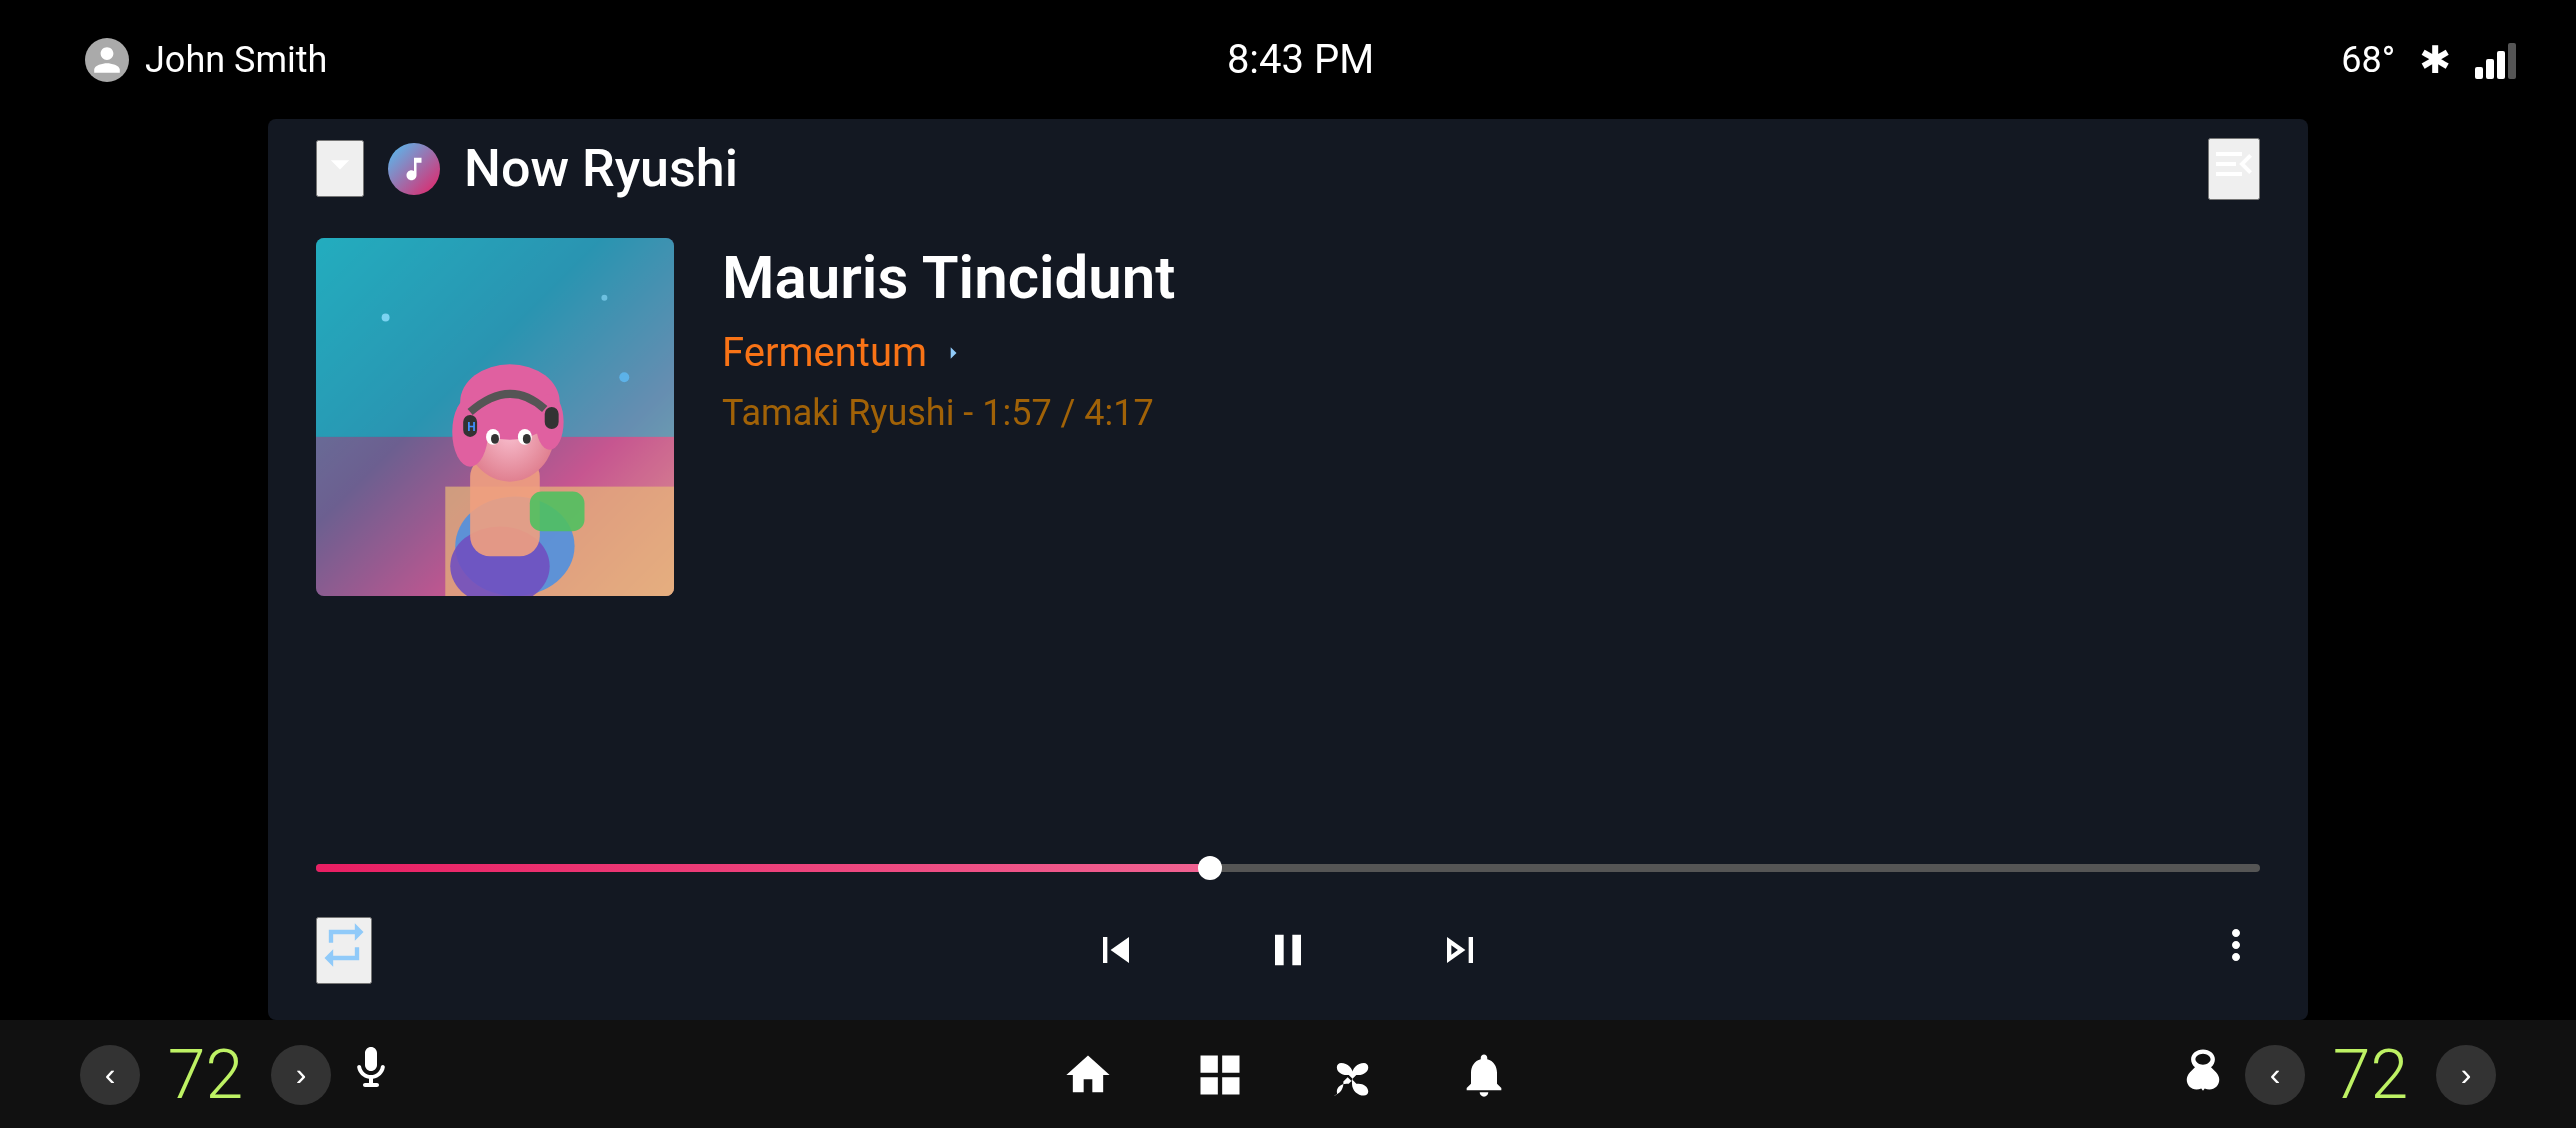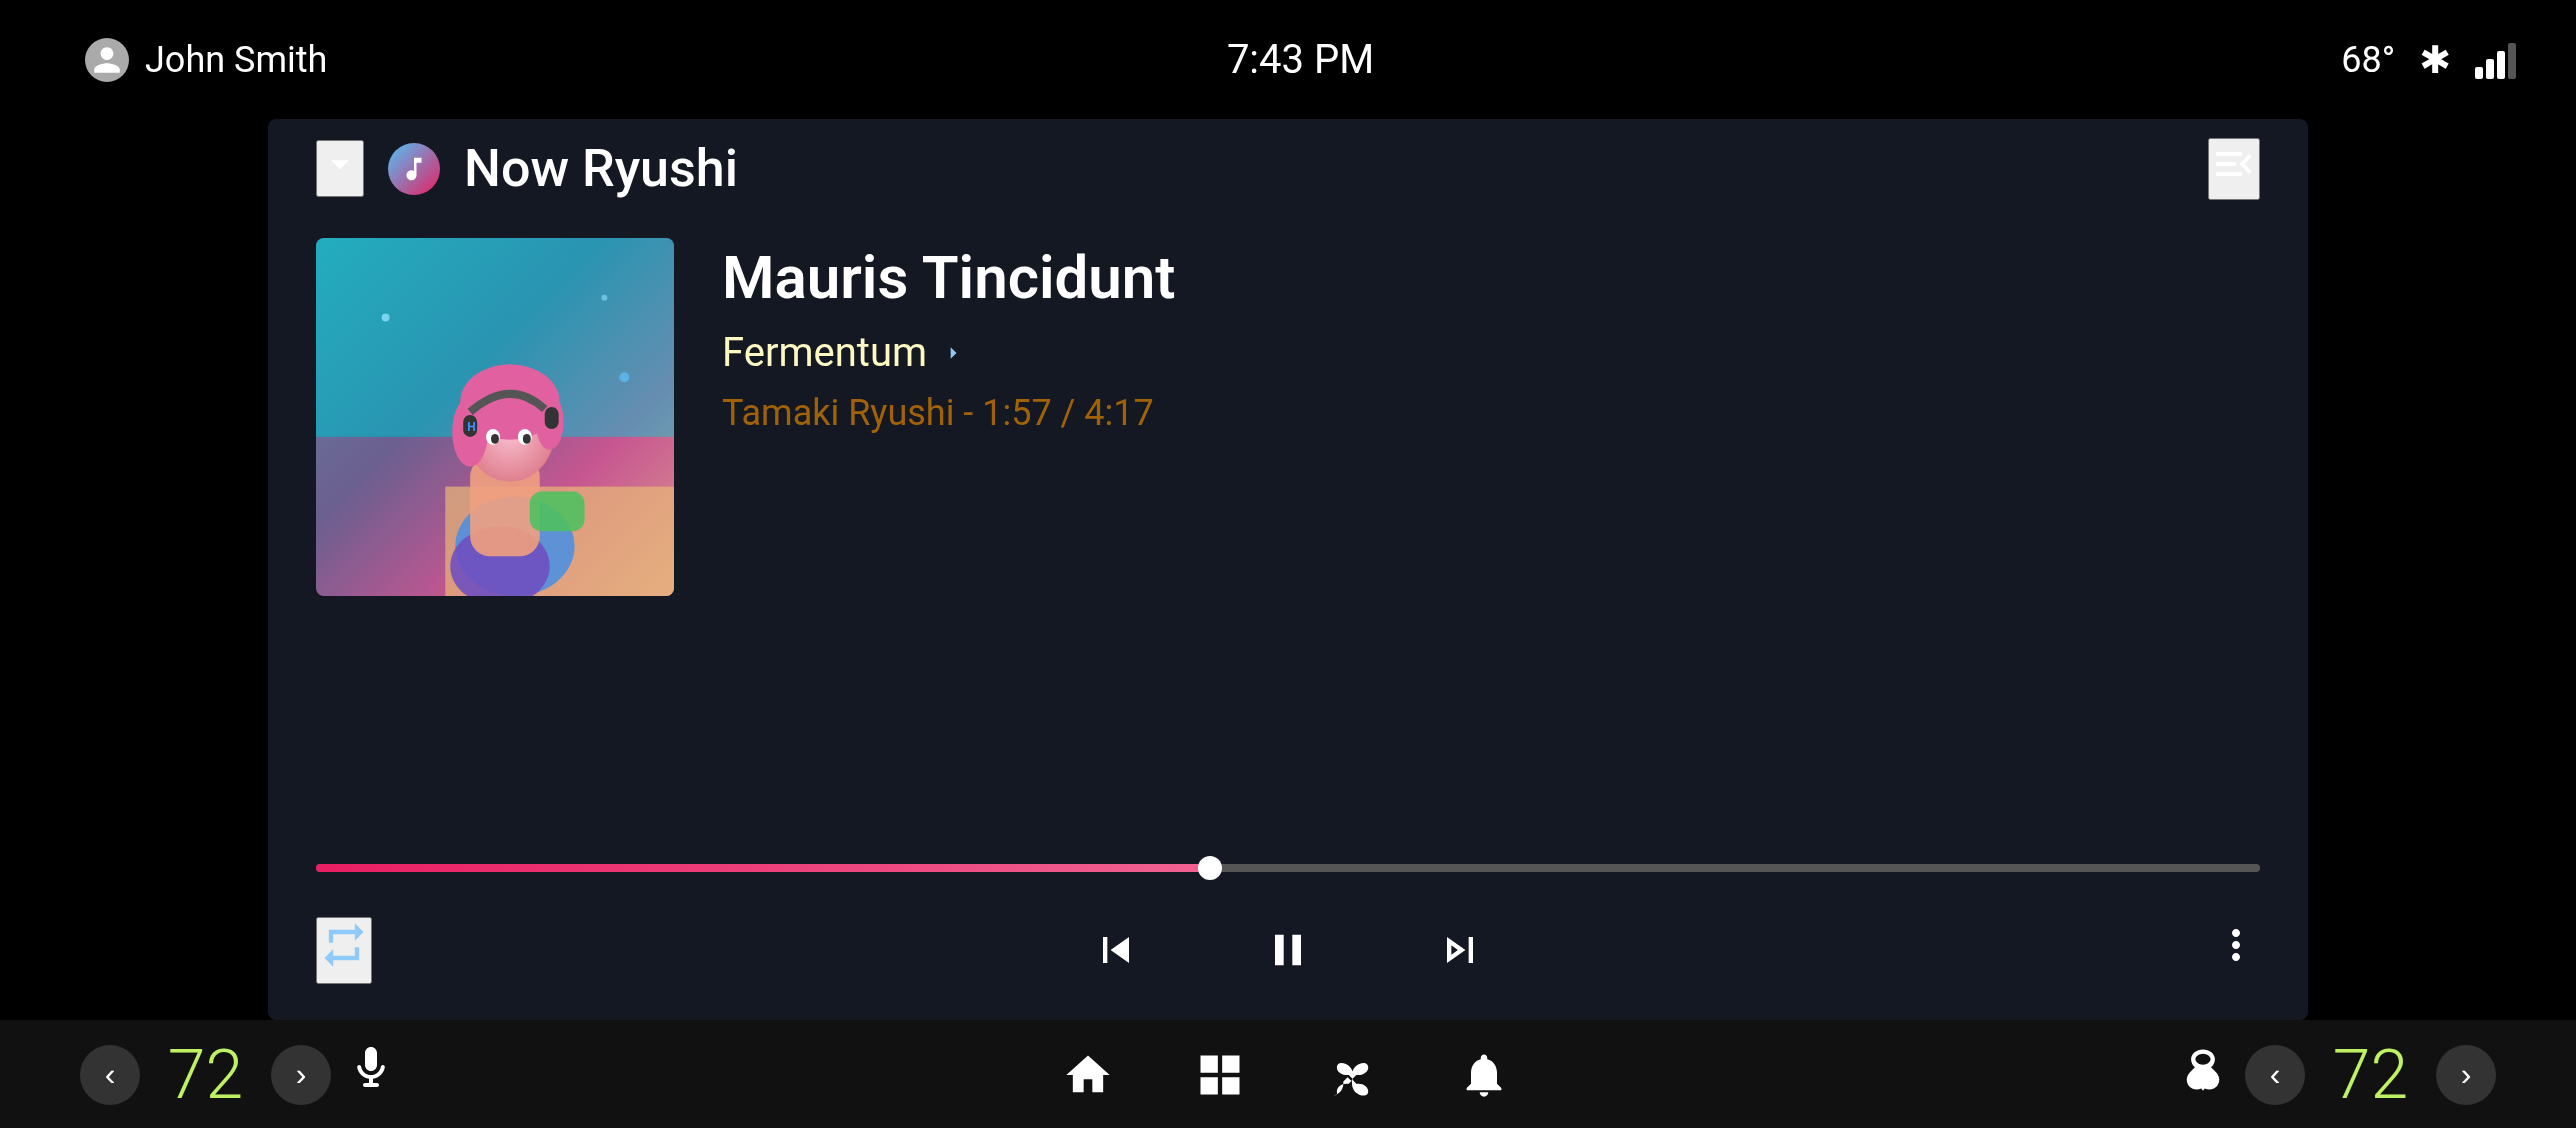--- a/index.html
+++ b/index.html
@@ -141,21 +141,21 @@
 
     .song-title {
       font-size: 60px;
       font-weight: 600;
       color: #fff;
       white-space: nowrap;
     }
 
     .song-album {
       font-size: 40px;
-      color: #fef9c3;
+      color: #f97316;
       display: flex;
       align-items: center;
       gap: 12px;
     }
 
     .song-artist-time {
       font-size: 36px;
       color: #a16207;
     }
 
@@ -342,21 +342,21 @@
 <div class="status-bar">
   <div class="status-user">
     <div class="user-icon">
       <svg width="32" height="32" viewBox="0 0 24 24" fill="#fff">
         <path d="M12 12c2.7 0 4.8-2.1 4.8-4.8S14.7 2.4 12 2.4 7.2 4.5 7.2 7.2 9.3 12 12 12zm0 2.4c-3.2 0-9.6 1.6-9.6 4.8v2.4h19.2v-2.4c0-3.2-6.4-4.8-9.6-4.8z"></path>
       </svg>
     </div>
     <span>John Smith</span>
   </div>
 
-  <div class="status-time">7:43 PM</div>
+  <div class="status-time">8:43 PM</div>
 
   <div class="status-right">
     <span>68°</span>
     <span class="bt-sym">✱</span>
     <div class="signal-bars">
       <span></span>
         <span></span>
         <span></span>
         <span></span>
     </div>

